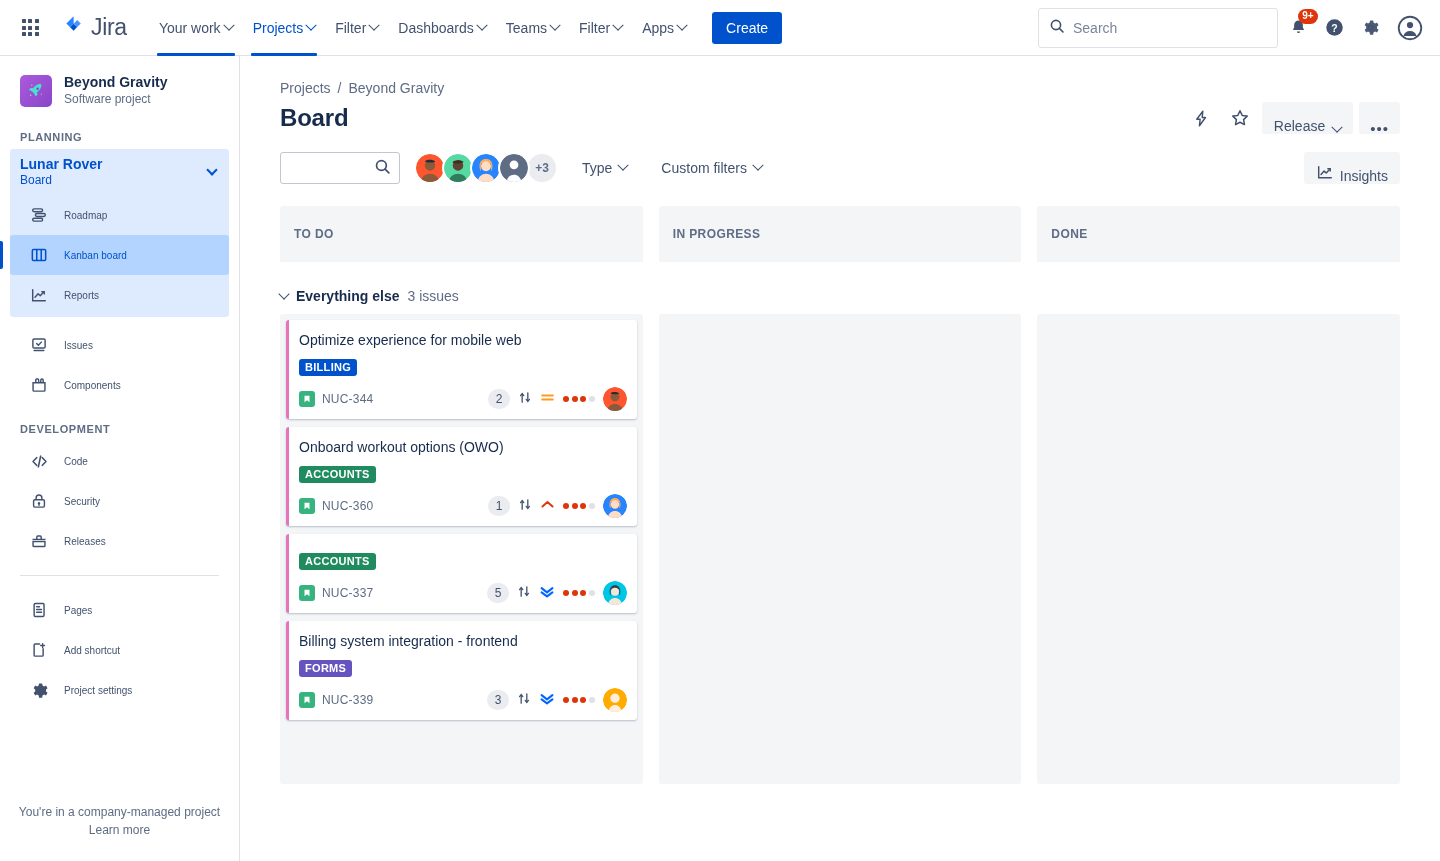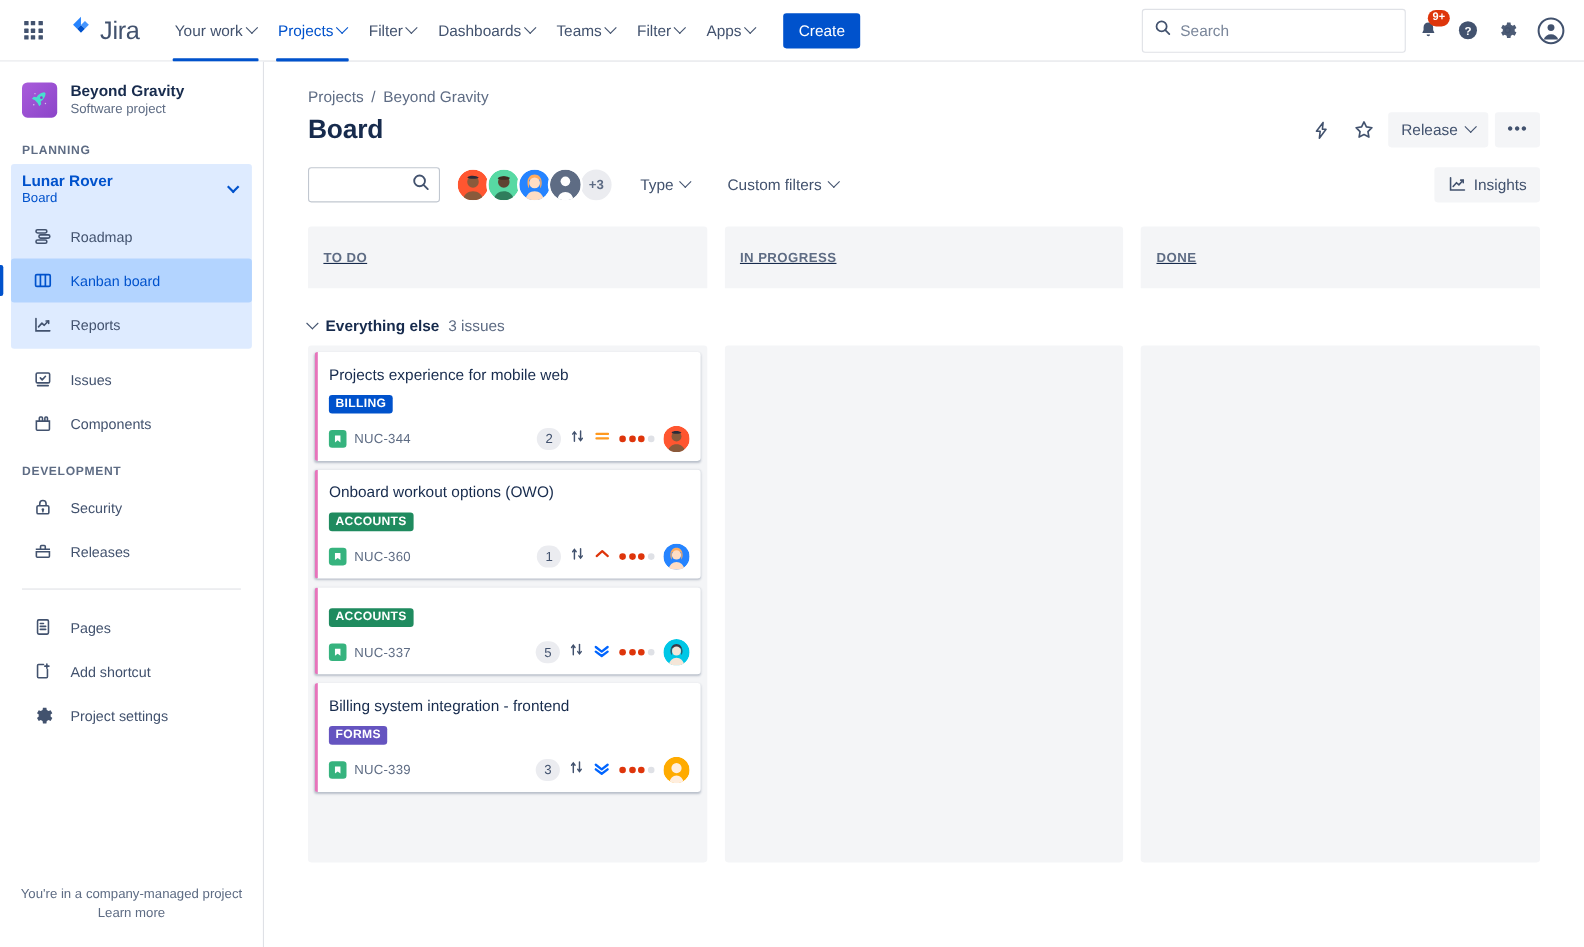--- a/index.html
+++ b/index.html
@@ -112,21 +112,21 @@
     padding: 7px 10px 7px 10px; cursor: pointer;
   }
   .board-head-name { font-size: 14px; font-weight: 700; color: #0052cc; line-height: 17px; }
   .board-head-sub { font-size: 12px; color: #0052cc; line-height: 15px; }
   .chev-blue { width: 8px; height: 8px; border-right: 2px solid #0052cc; border-bottom: 2px solid #0052cc;
                transform: rotate(45deg); display:inline-block; margin-right: 3px; margin-bottom:4px;}
 
   .snav {
     display: flex; align-items: center; gap: 14px;
     height: 40px; padding-left: 18px; cursor: pointer;
-    font-size: 13px; color: #42526e; position: relative; border-radius: 3px;
+    font-size: 10px; color: #42526e; position: relative; border-radius: 3px;
   }
   .board-group .snav { color: #42526e; }
   .snav.sel { background: #b3d4ff; color: #0052cc; font-weight: 500; }
   .snav.sel::before {
     content: ""; position: absolute; left: -10px; top: 6px; bottom: 6px;
     width: 3px; background: #0052cc; border-radius: 0 2px 2px 0;
   }
   .snav-ico { width: 22px; display: flex; align-items: center; justify-content: center; flex: 0 0 22px; }
 
   .snav-outer { margin: 0 10px; }
@@ -144,21 +144,21 @@
 
   .title-row { display: flex; align-items: center; margin-top: 6px; }
   .page-title { font-size: 24px; font-weight: 700; color: #172b4d; letter-spacing: -0.2px; }
   .title-actions { margin-left: auto; display: flex; align-items: center; gap: 6px; }
   .plain-ico-btn {
     width: 32px; height: 32px; border-radius: 3px; display:flex;
     align-items:center; justify-content:center; cursor:pointer; color:#42526e;
   }
   .grey-btn {
     background: #f4f5f7; border: none; border-radius: 3px; height: 32px;
-    display: flex; align-items: center; gap: 6px; padding: 0 12px;
+    display: flex; align-items: flex-end; gap: 6px; padding: 0 12px;
     font-size: 14px; color: #42526e; cursor: pointer; font-family: "Liberation Sans", sans-serif;
   }
 
   .filter-row { display: flex; align-items: center; gap: 14px; margin-top: 18px; position: relative; }
   .board-search {
     width: 120px; height: 32px; border: 1px solid #c1c7d0; border-radius: 3px;
     display: flex; align-items: center; padding: 0 8px; background: #fff; cursor: text;
   }
   .board-search input {
     border: none; outline: none; width: 100%; font-size: 14px;
@@ -177,21 +177,21 @@
   }
   .dd-btn {
     height: 32px; display: flex; align-items: center; gap: 7px; padding: 0 10px;
     font-size: 14px; color: #42526e; cursor: pointer; border-radius: 3px; background: transparent;
     border: none; font-family: "Liberation Sans", sans-serif;
   }
   .insights-btn { position: absolute; right: 0; top: 0; }
 
   
   .cols { display: flex; gap: 16px; margin-top: 22px; }
-  .col { width: 366px; text-decoration: underline; }
+  .col { width: 366px; }
   .col-head {
     background: #f4f5f7; border-radius: 3px 3px 0 0;
     height: 56px; display: flex; align-items: center; padding: 0 14px;
   }
   .col-title { font-size: 12px; font-weight: 600; color: #5e6c84; letter-spacing: 0.4px; }
 
   .swim { display: flex; align-items: center; gap: 8px; margin-top: 26px; cursor: pointer; }
   .swim-chev { width: 8px; height: 8px; border-right: 1.8px solid #42526e; border-bottom: 1.8px solid #42526e;
                transform: rotate(45deg); display:inline-block; margin-bottom:4px; }
   .swim-name { font-size: 14px; font-weight: 600; color: #172b4d; }
@@ -419,20 +419,28 @@
             <path d="M6.4 7.6V4.4a1 1 0 0 1 1-1h1.2a1 1 0 0 1 1 1v3.2M12 7.6V4.4a1 1 0 0 1 1-1h.6a1 1 0 0 1 1 1v3.2"></path>
           </svg>
         </span>
         <span>Components</span>
       </div>
     </div>
 
     <div class="sec-label" style="padding-top:18px">DEVELOPMENT</div>
 
     <div class="snav-outer">
+      <div class="snav">
+        <span class="snav-ico">
+          <svg width="19" height="19" viewBox="0 0 20 20" fill="none" stroke="#42526e" stroke-width="1.7" stroke-linecap="round" stroke-linejoin="round">
+            <path d="M7 6 3.2 10 7 14M13 6l3.8 4-3.8 4M11.2 4.4 8.8 15.6"></path>
+          </svg>
+        </span>
+        <span>Code</span>
+      </div>
 
       <div class="snav">
         <span class="snav-ico">
           <svg width="18" height="18" viewBox="0 0 20 20" fill="none" stroke="#42526e" stroke-width="1.6">
             <rect x="4" y="8.6" width="12" height="8.2" rx="1.4"></rect>
             <path d="M6.8 8.6V6.6a3.2 3.2 0 0 1 6.4 0v2"></path>
             <circle cx="10" cy="12.4" r="1.3" fill="#42526e" stroke="none"></circle>
             <path d="M10 13.2v1.6" stroke-linecap="round"></path>
           </svg>
         </span>
@@ -612,21 +620,21 @@
       <span class="swim-chev"></span>
       <span class="swim-name">Everything else</span>
       <span class="swim-count">3 issues</span>
     </div>
 
     <div class="lane">
 
       <div class="lane-col">
 
         <div class="card">
-          <div class="card-title">Projects experience for mobile web</div>
+          <div class="card-title">Optimize experience for mobile web</div>
           <span class="lbl" style="background:#0052cc">BILLING</span>
           <div class="card-meta">
             <div class="key-wrap">
               <span class="type-ico">
                 <svg width="10" height="10" viewBox="0 0 12 12">
                     <path d="M3 2.2h6v7.6L6 7.6 3 9.8V2.2z" fill="#fff"></path>
                   </svg>
               </span>
               <span class="card-key">NUC-344</span>
             </div>

